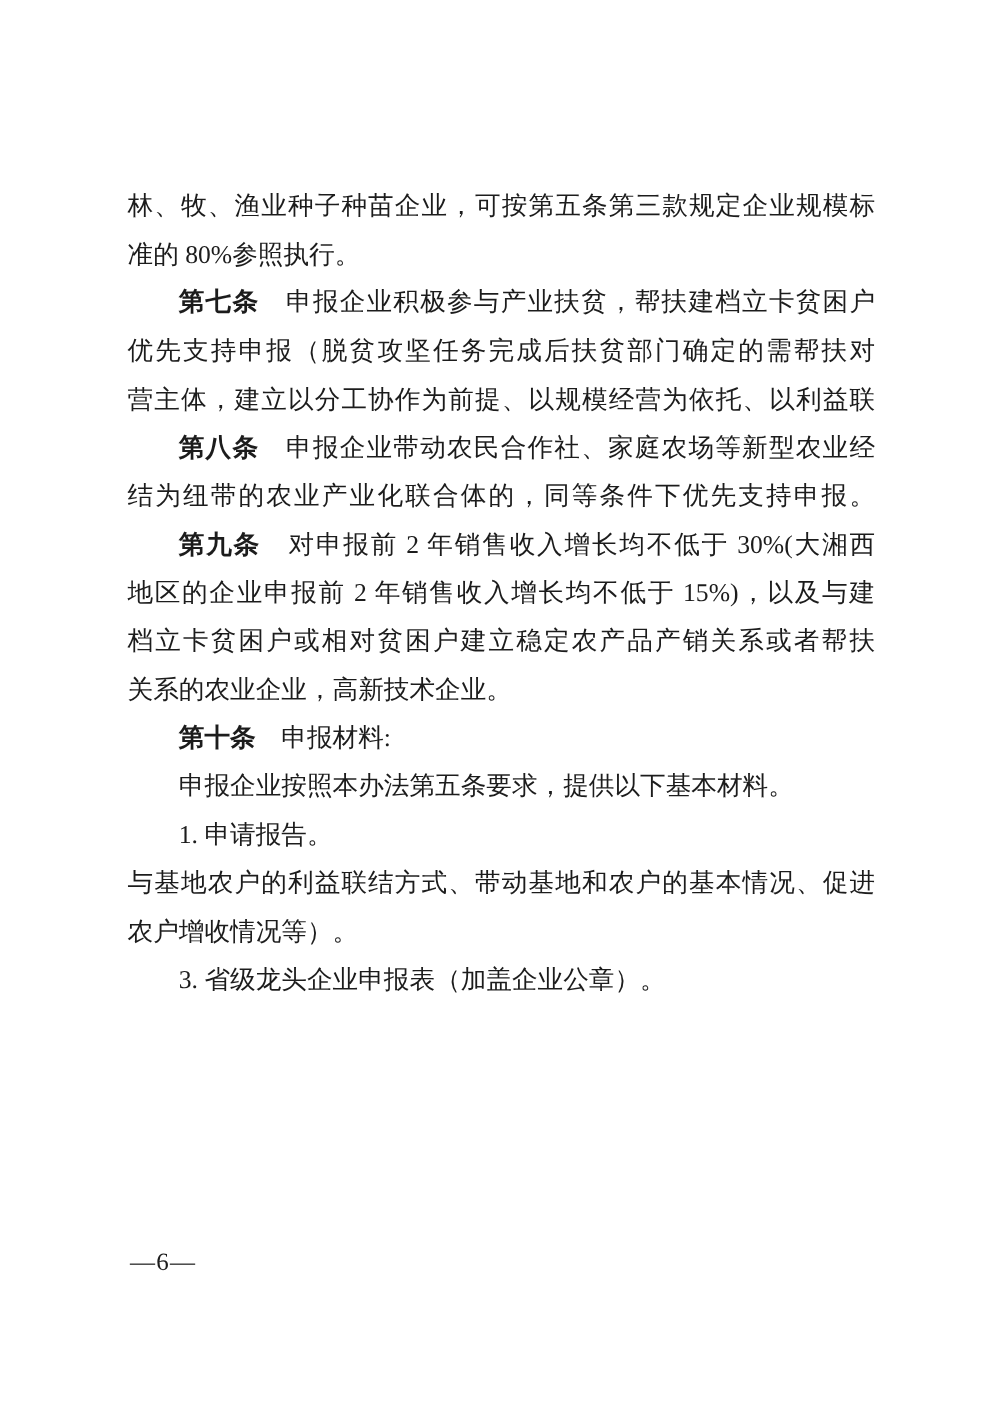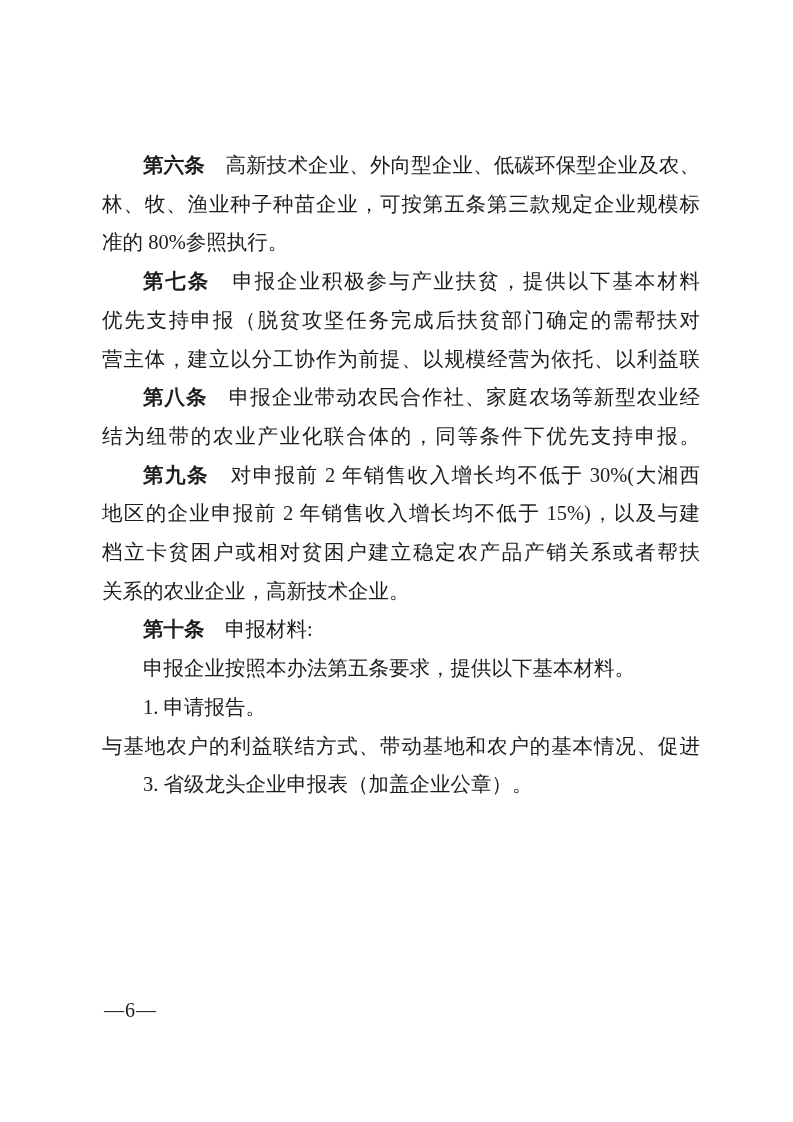--- a/index.html
+++ b/index.html
@@ -53,26 +53,25 @@
     letter-spacing: 1px;
     color: #1c1c1c;
   }
 </style>
 </head>
 <body>
 
 <div class="page">
   <div class="text-block" id="document-body">
       <div class="para">
-        <div class="line first fill"><b class="article-label">第六条</b><span class="label-gap"></span><span class="line-text">高新技术企业、外向型企业、低碳环保型企业及农、</span></div>
         <div class="line fill"><span class="line-text">林、牧、渔业种子种苗企业，可按第五条第三款规定企业规模标</span></div>
         <div class="line"><span class="line-text">准的 80%参照执行。</span></div>
       </div>
       <div class="para">
-        <div class="line first fill"><b class="article-label">第七条</b><span class="label-gap"></span><span class="line-text">申报企业积极参与产业扶贫，提供以下基本材料</span></div>
+        <div class="line first fill"><b class="article-label">第七条</b><span class="label-gap"></span><span class="line-text">申报企业积极参与产业扶贫，帮扶建档立卡贫困户</span></div>
         <div class="line fill"><span class="line-text">优先支持申报（脱贫攻坚任务完成后扶贫部门确定的需帮扶对</span></div>
       </div>
       <div class="para">
         <div class="line fill"><span class="line-text">营主体，建立以分工协作为前提、以规模经营为依托、以利益联</span></div>
         <div class="line first fill"><b class="article-label">第八条</b><span class="label-gap"></span><span class="line-text">申报企业带动农民合作社、家庭农场等新型农业经</span></div>
         <div class="line fill"><span class="line-text">结为纽带的农业产业化联合体的，同等条件下优先支持申报。</span></div>
       </div>
       <div class="para">
         <div class="line first fill"><b class="article-label">第九条</b><span class="label-gap"></span><span class="line-text">对申报前 2 年销售收入增长均不低于 30%(大湘西</span></div>
         <div class="line fill"><span class="line-text">地区的企业申报前 2 年销售收入增长均不低于 15%)，以及与建</span></div>
@@ -83,19 +82,20 @@
         <div class="line first"><b class="article-label">第十条</b><span class="label-gap"></span><span class="line-text">申报材料:</span></div>
       </div>
       <div class="para">
         <div class="line first"><span class="line-text">申报企业按照本办法第五条要求，提供以下基本材料。</span></div>
       </div>
       <div class="para">
         <div class="line first"><span class="line-text">1. 申请报告。</span></div>
       </div>
       <div class="para">
         <div class="line fill"><span class="line-text">与基地农户的利益联结方式、带动基地和农户的基本情况、促进</span></div>
+        <div class="line"><span class="line-text">农户增收情况等）。</span></div>
       </div>
       <div class="para">
         <div class="line first"><span class="line-text">3. 省级龙头企业申报表（加盖企业公章）。</span></div>
       </div>
     </div>
   <div class="page-number">—6—</div>
 </div>
 
 </body></html>

